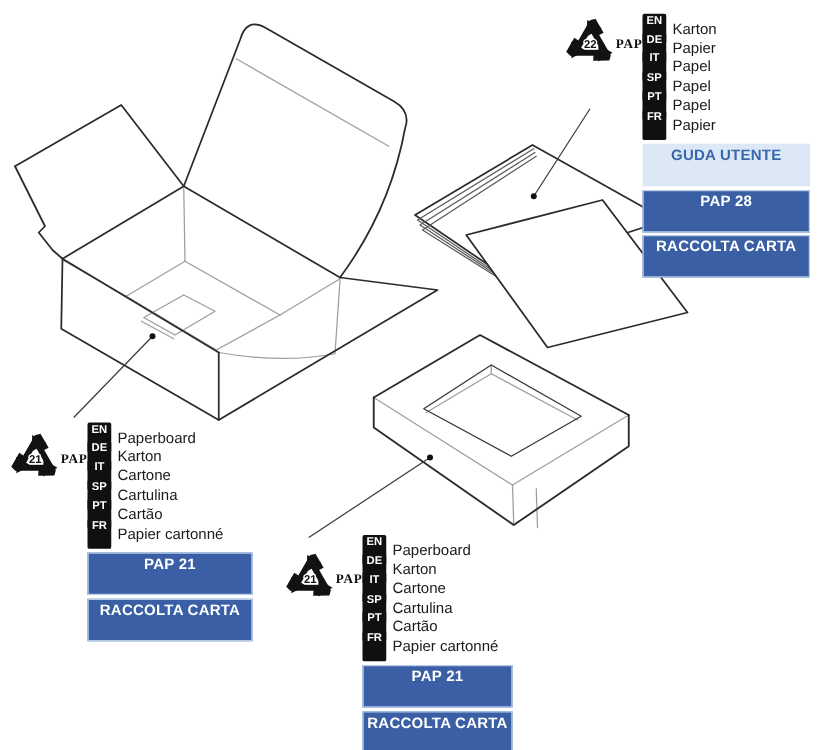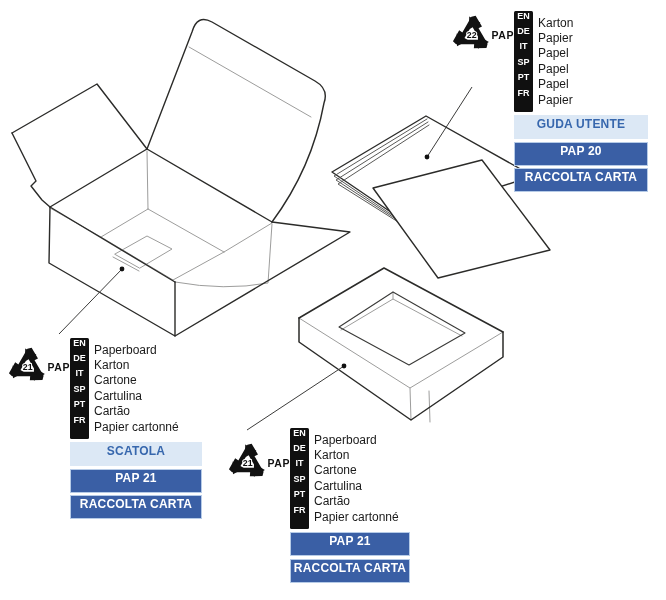--- a/index.html
+++ b/index.html
@@ -6,36 +6,36 @@
   .canvas {
     position:relative; width:666px; height:600px; background:#ffffff;
     font-family:"Liberation Sans", sans-serif; overflow:hidden;
   }
   .art { position:absolute; left:0; top:0; }
 
   .group { position:absolute; display:flex; align-items:flex-start; }
   .symbol-col { width:62px; flex:none; display:flex; flex-direction:row; align-items:center; }
   .pap {
     font-size:10.5px; font-weight:bold; letter-spacing:0.6px; color:#111;
-    margin-top:0px; text-align:center;
+    margin-top:0px; text-align:center;font-family:Liberation Serif, serif;
   }
   .recycle-num {
     font-family:"Liberation Sans", sans-serif; font-size:13px; font-weight:600;
   }
   .info-col { flex:none; }
   .lang-row { display:flex; align-items:center; height:15.4px; }
   .badge {
     flex:none; width:19px; height:24px; line-height:11.5px;
     background:#101010; color:#ffffff; font-size:9px; font-weight:bold;
     text-align:center; border-radius:1.5px; margin-right:5px;
   }
   .lang-text { font-size:12px; color:#1a1a1a; white-space:nowrap; }
   .labels { margin-top:8px; }
   .label {
-    height:24px; line-height:18px; text-align:center; font-weight:bold;
+    height:34px; line-height:18px; text-align:center; font-weight:bold;
     font-size:12px; margin-bottom:2.5px; letter-spacing:0.2px;
   }
   .label.title { background:#dce8f5; color:#3767ad; }
   .label.dark {
     background:#3a5fa5; color:#ffffff; border:1px solid #b6cbe7;
     box-sizing:border-box; line-height:16px;
   }
 </style>
 </head>
 <body>
@@ -148,21 +148,21 @@
             <span class="badge">PT</span>
             <span class="lang-text">Papel</span>
           </div>
         <div class="lang-row">
             <span class="badge">FR</span>
             <span class="lang-text">Papier</span>
           </div>
       </div>
       <div class="labels">
         <div class="label title">GUDA UTENTE</div>
-        <div class="label dark">PAP 20</div>
+        <div class="label dark">PAP 28</div>
         <div class="label dark">RACCOLTA CARTA</div>
       </div>
     </div>
   </div>
 
   <div class="group" style="left:8px; top:338px;">
     <div class="symbol-col" style="margin-top:2px;">
       <svg class="recycle" viewBox="-29 -27 58 54" width="58" height="54">
         <g fill="#121212">
           <path d="M-27.6,9.2 -18.4,-6.9 -11.5,-2.3 -16.1,6.9 9.2,6.9 9.2,0.6 25.3,10.4 9.2,20.2 9.2,13.8 -23,13.8 Z"></path>
@@ -194,21 +194,20 @@
         <div class="lang-row">
             <span class="badge">PT</span>
             <span class="lang-text">Cartão</span>
           </div>
         <div class="lang-row">
             <span class="badge">FR</span>
             <span class="lang-text">Papier cartonné</span>
           </div>
       </div>
       <div class="labels">
-        <div class="label title">SCATOLA</div>
         <div class="label dark">PAP 21</div>
         <div class="label dark">RACCOLTA CARTA</div>
       </div>
     </div>
   </div>
 
   <div class="group" style="left:228px; top:430px;">
     <div class="symbol-col" style="margin-top:6px;">
       <svg class="recycle" viewBox="-29 -27 58 54" width="58" height="54">
         <g fill="#121212">

